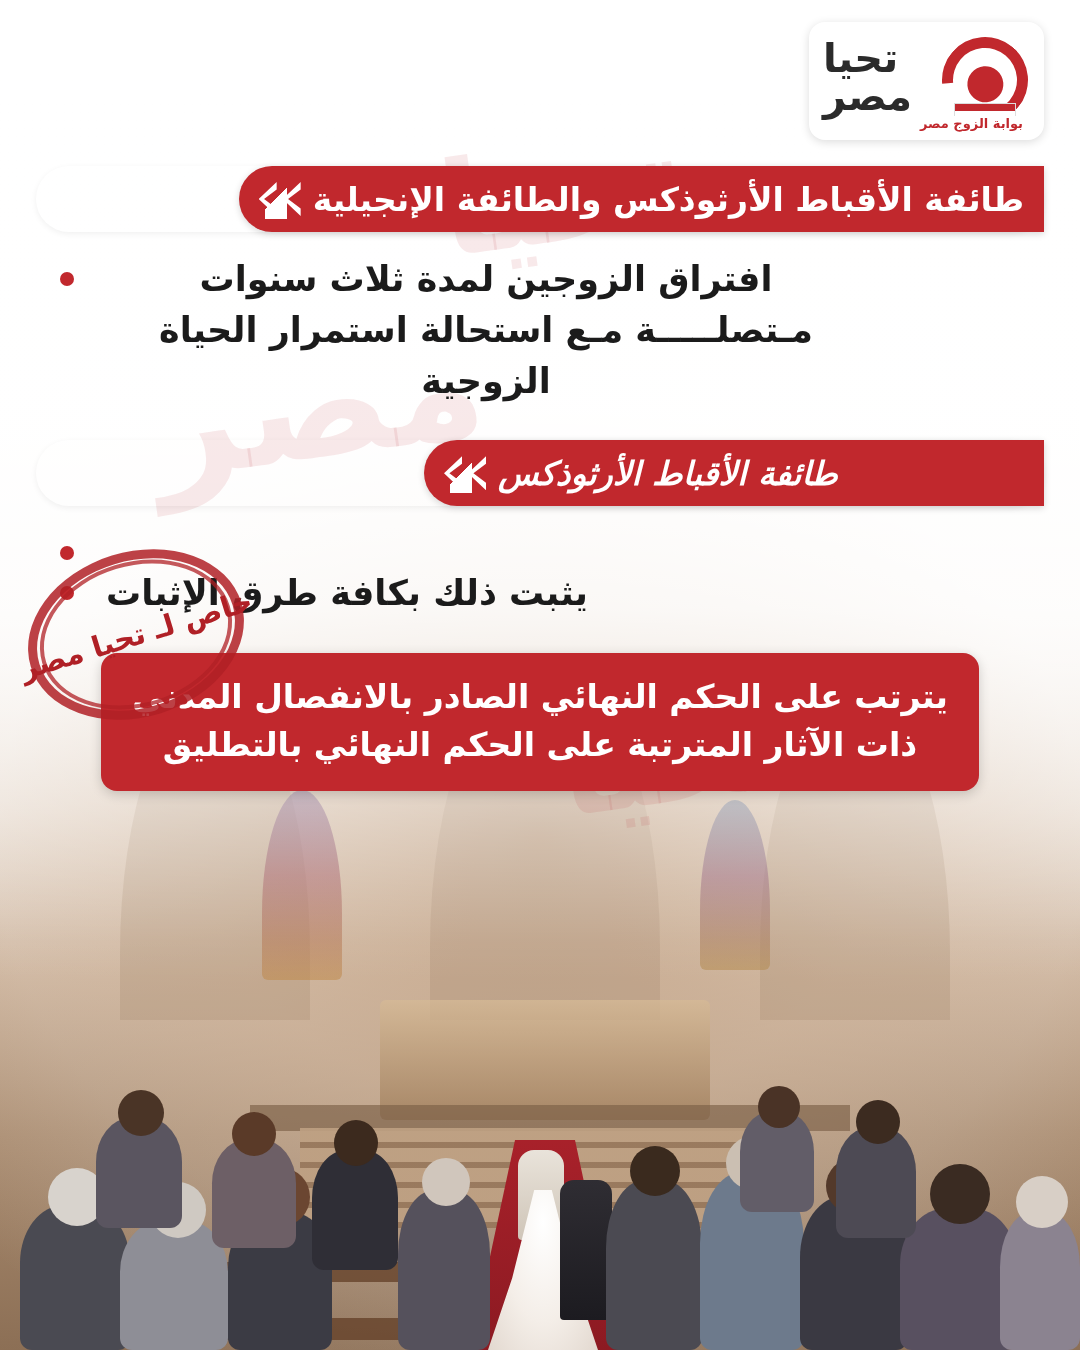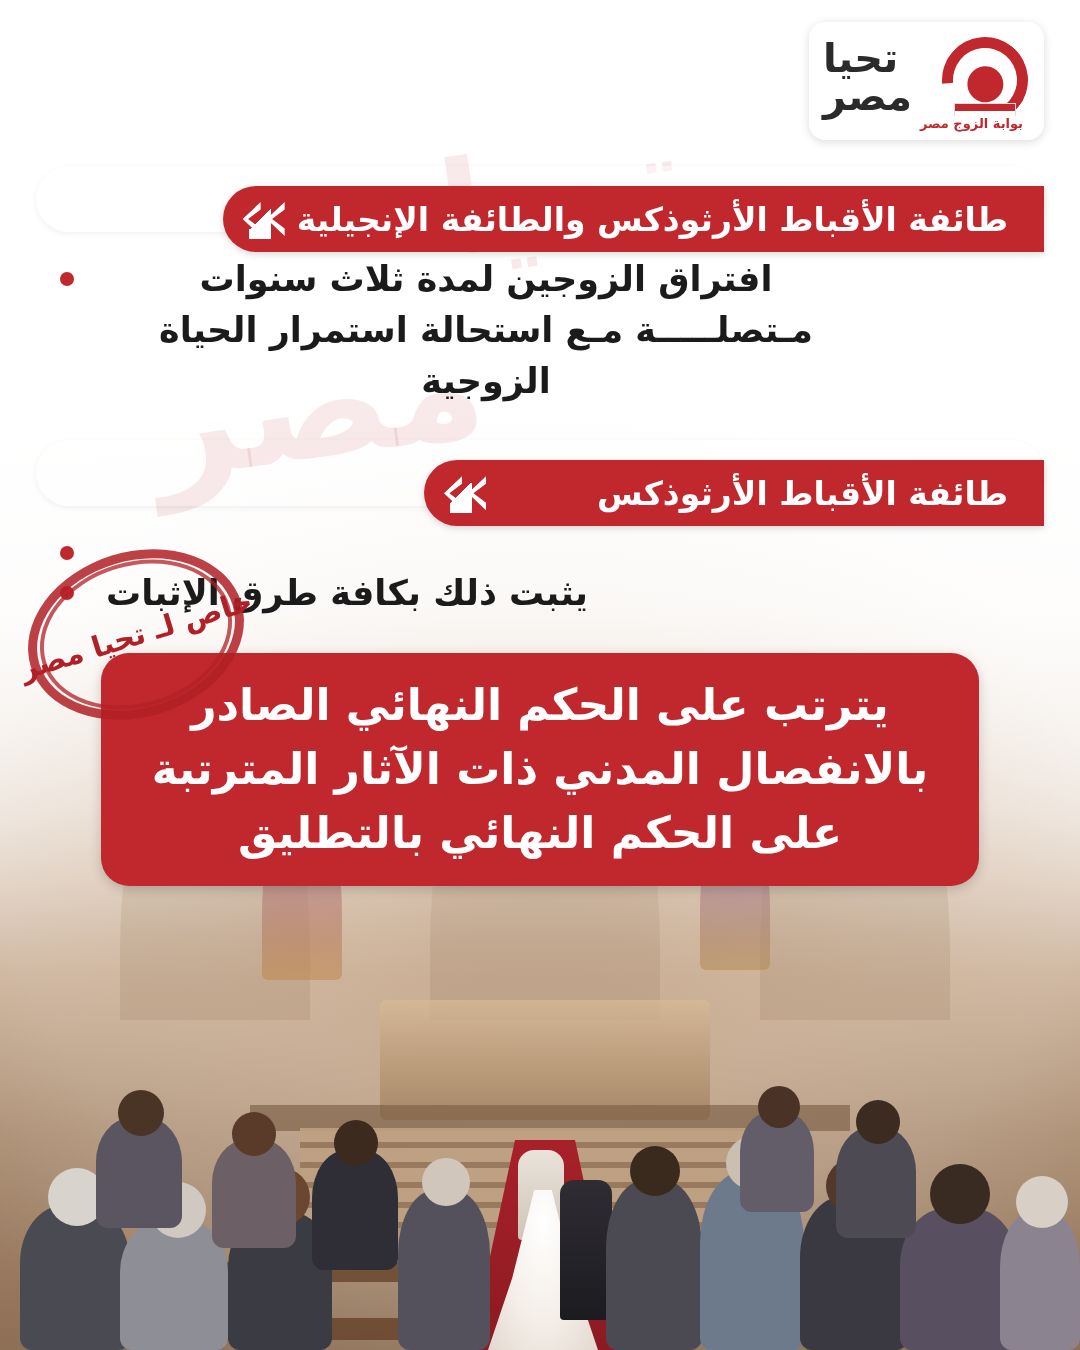--- a/index.html
+++ b/index.html
@@ -214,28 +214,27 @@
     box-shadow: 0 2px 6px rgba(0,0,0,.06);
   }
   .banner-red {
     position: absolute;
     top: 0; right: 0;
     height: 66px;
     background: #c1282d;
     border-radius: 33px 0 0 33px;
     display: flex;
     align-items: center;
-    justify-content: flex-start;
-    padding: 0 36px 0 74px;
+    justify-content: flex-end;
+    padding: 0 20px 0 74px;
     color: #fff;
     font-size: 33px;
     font-weight: 900;
     box-shadow: 0 2px 7px rgba(0,0,0,.16);
     white-space: nowrap;
-    margin-top: 20px;
   }
   .banner-red::after {
     content: "";
     position: absolute;
     left: 26px; top: 13px;
     width: 22px; height: 40px;
     background:
       linear-gradient(135deg, transparent 50%, #ffffff 50%) no-repeat;
   }
   .chev {
@@ -305,25 +304,25 @@
     font-size: 29px;
     font-weight: 900;
     letter-spacing: -.5px;
     white-space: nowrap;
   }
 
   
   .footer-box {
     margin: 34px 75px 0 75px;
     background: #c1282d;
-    border-radius: 28px;
+    border-radius: 16px;
     padding: 20px 26px 22px 26px;
     color: #ffffff;
     text-align: center;
-    font-size: 44px;
+    font-size: 33px;
     font-weight: 900;
     line-height: 1.45;
     box-shadow: 0 3px 12px rgba(0,0,0,.18);
   }
 </style>
 </head>
 <body>
 
 <div class="bg-photo">
   <div class="sky"></div>
@@ -422,21 +421,21 @@
 
   <div class="bullets">
     <div class="bullet-item">
       <span class="bullet-text">افتراق الزوجين لمدة ثلاث سنوات مـتصلـــــة مـع استحالة استمرار الحياة الزوجية</span>
       <span class="bullet-dot"></span>
     </div>
   </div>
 
   <div class="banner-wrap" style="margin-top:34px;">
     <div class="banner"></div>
-    <div class="banner-red" style="width:620px;">
+    <div class="banner-red" style="width:620px;font-style:italic;">
       <span class="chev c1"></span>
       <span class="chev c2"></span>
       <span>طائفة الأقباط الأرثوذكس</span>
     </div>
   </div>
 
   <div class="bullets">
     <div class="bullet-item">
       <span class="bullet-dot"></span>
     </div>

